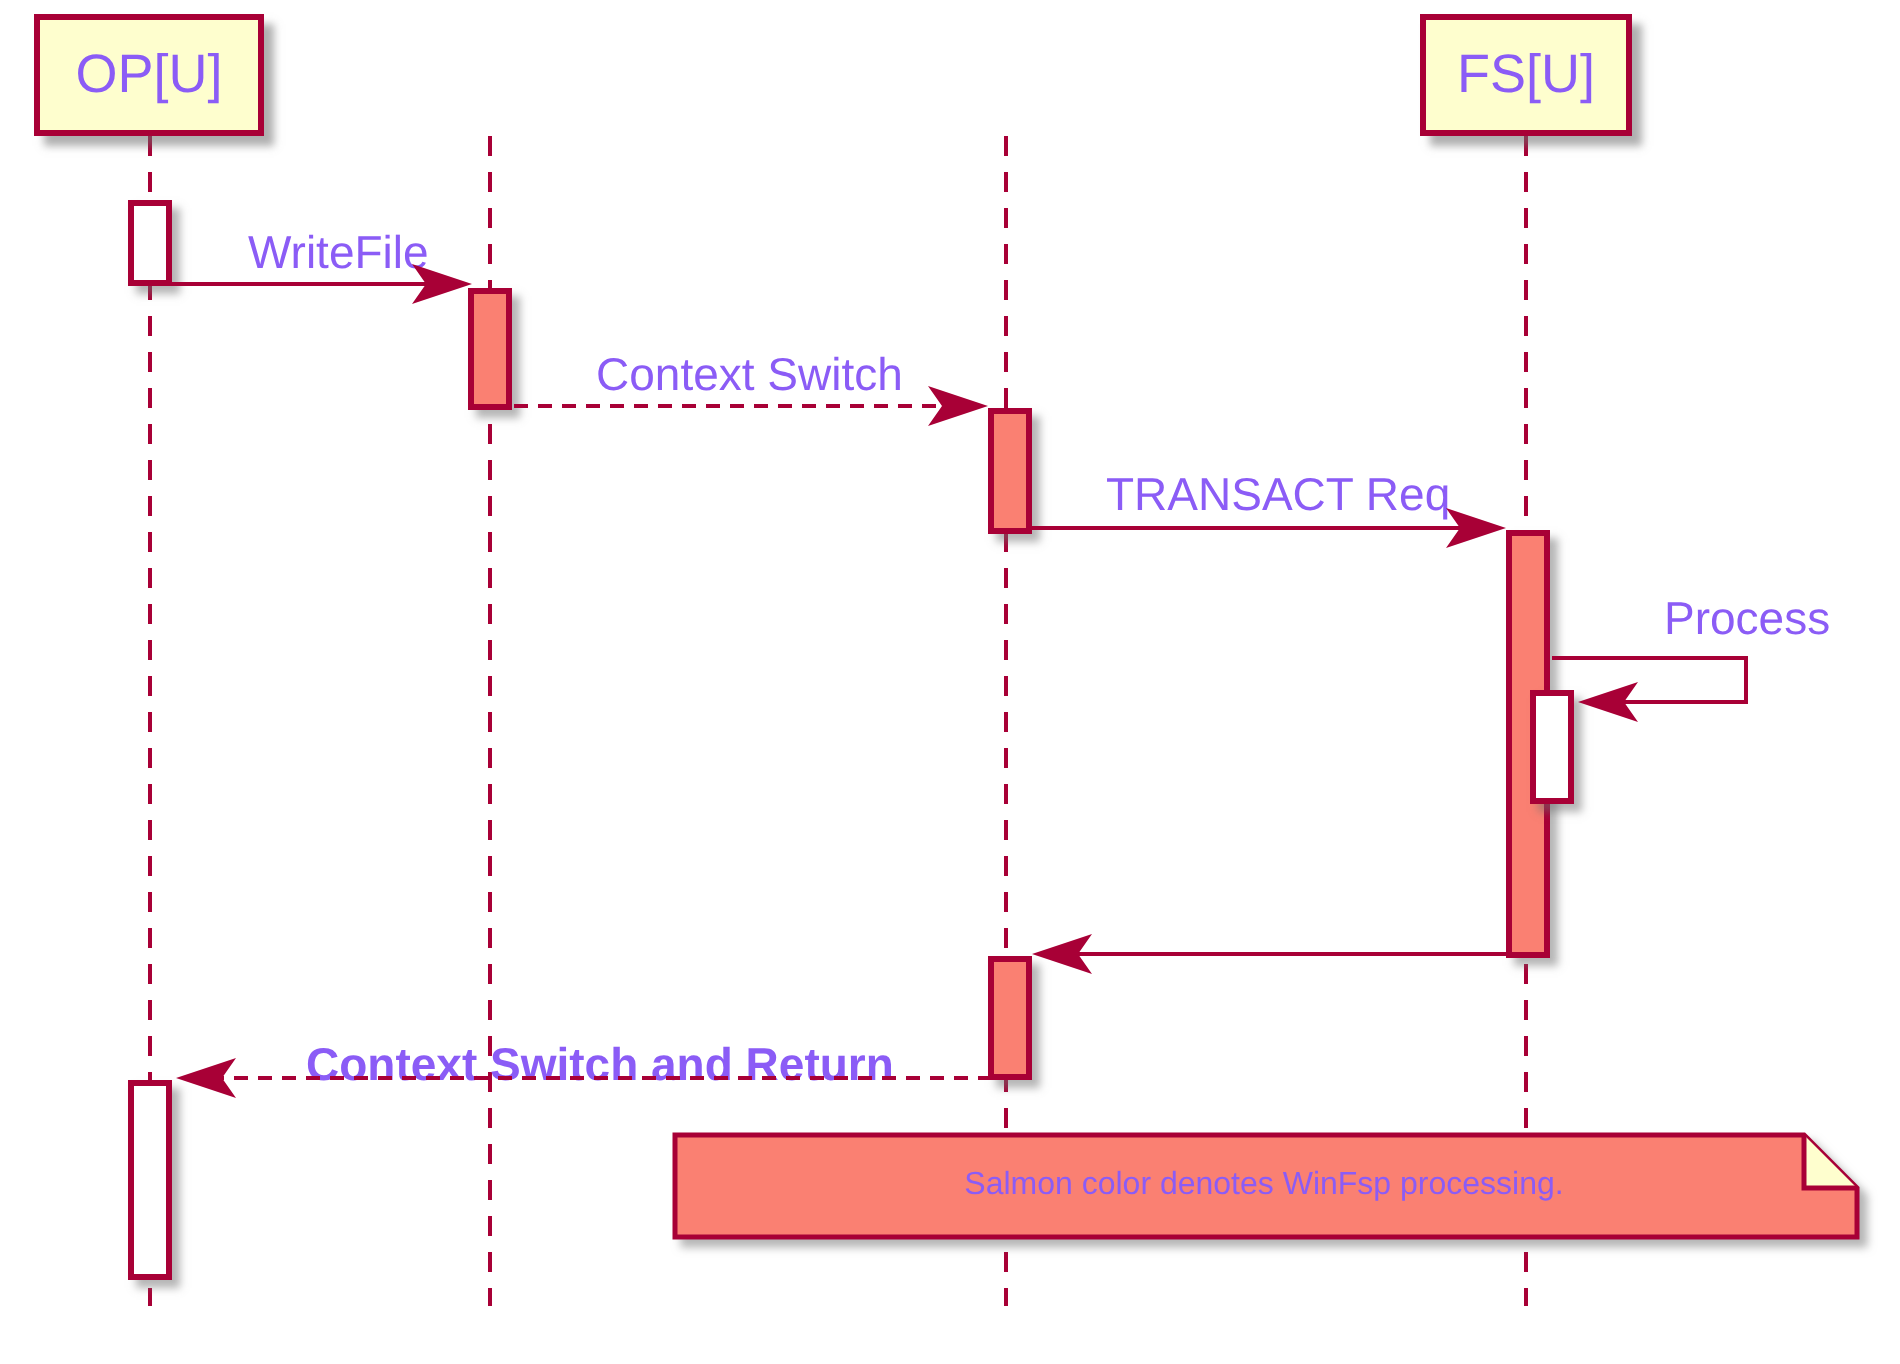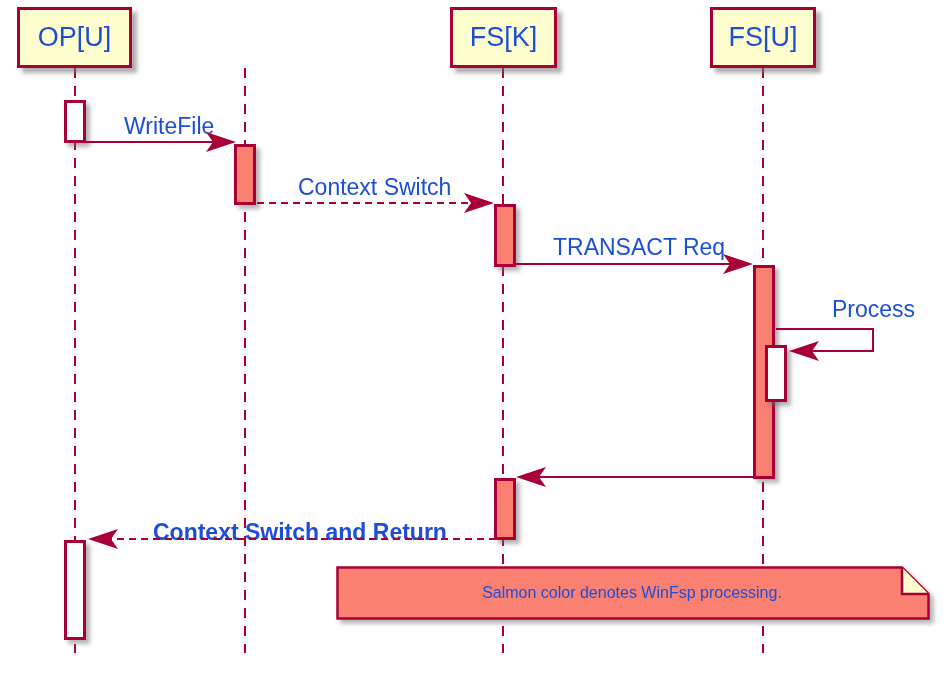--- a/index.html
+++ b/index.html
@@ -1,18 +1,18 @@
 <!DOCTYPE html>
 <html><head>
 <meta charset="utf-8">
 <style>
   html,body{margin:0;padding:0;background:#ffffff;}
   .canvas{
     position:relative;width:950px;height:682px;background:#ffffff;overflow:hidden;
-    font-family:"Liberation Sans","DejaVu Sans",sans-serif;color:#1d4ed8;
+    font-family:"Liberation Sans","DejaVu Sans",sans-serif;color:#8b5cf6;
   }
   
   .participant{
     position:absolute;top:7px;height:55px;background:#FEFECE;border:3px solid #A80036;
     box-shadow:5px 5px 4px rgba(110,110,110,0.55);
     display:flex;align-items:center;justify-content:center;
     font-size:27px;letter-spacing:0px;
   }
   
   .lifeline{
@@ -48,23 +48,20 @@
 
 <div class="canvas">
 
   <div class="lifeline" style="left:74px;"></div>
   <div class="lifeline" style="left:244px;"></div>
   <div class="lifeline" style="left:502px;"></div>
   <div class="lifeline" style="left:762px;"></div>
 
   <div class="participant" style="left:17px;width:109px;">
     <span>OP[U]</span>
-  </div>
-  <div class="participant" style="left:450px;width:101px;">
-    <span>FS[K]</span>
   </div>
   <div class="participant" style="left:710px;width:100px;">
     <span>FS[U]</span>
   </div>
 
   <div class="bar" style="left:64px;top:100px;height:37px;"></div>
   <div class="bar salmon" style="left:234px;top:144px;height:55px;"></div>
   <div class="bar salmon" style="left:494px;top:204px;height:57px;"></div>
   <div class="bar salmon" style="left:753px;top:265px;height:208px;"></div>
   <div class="bar" style="left:765px;top:345px;height:51px;"></div>

